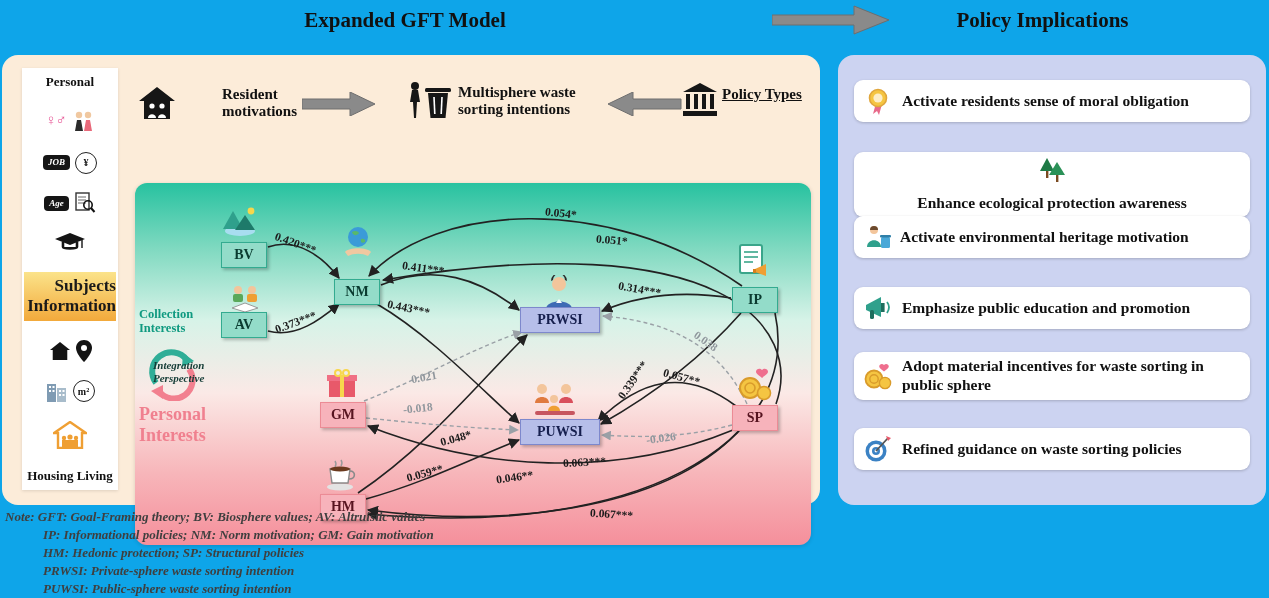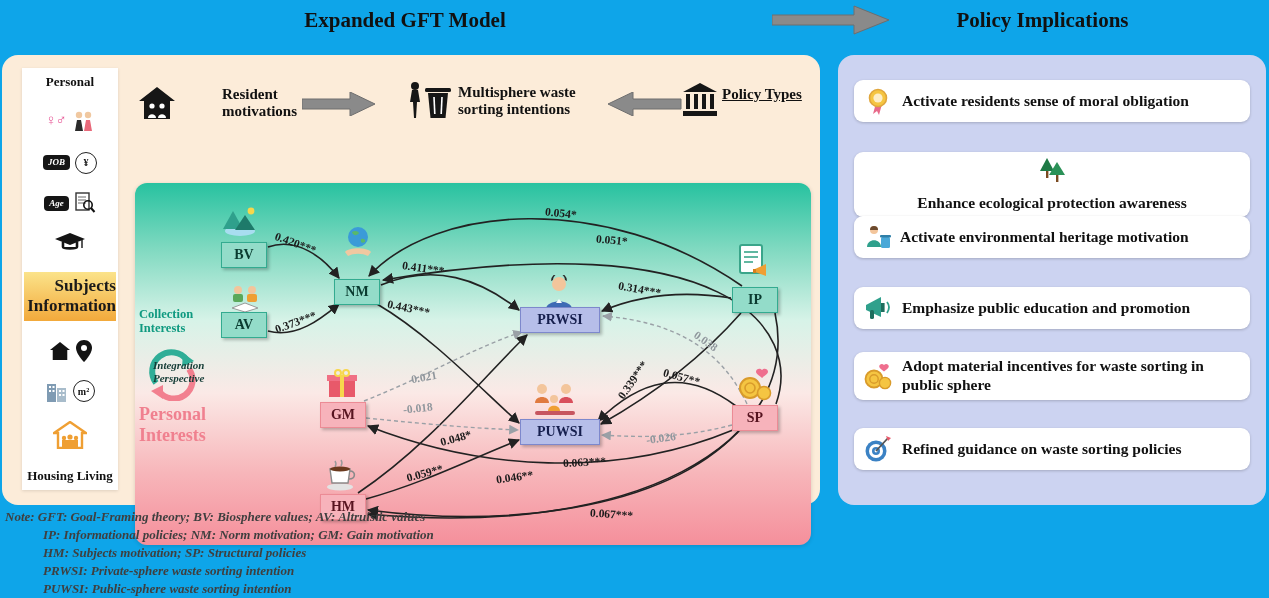--- a/index.html
+++ b/index.html
@@ -392,18 +392,18 @@
       <circle cx="12" cy="16" r="1.4" fill="#fff"></circle>
       <line x1="12" y1="16" x2="24" y2="3" stroke="#555" stroke-width="1.8"></line>
       <polygon points="22,1 27,3 24,6" fill="#e8596a"></polygon>
     </svg>
     <span>Refined guidance on waste sorting policies</span>
   </div>
 
   <div class="notes">
     <div class="note-line">Note: GFT: Goal-Framing theory;  BV: Biosphere values;   AV: Altruistic values</div>
     <div class="note-line indent">IP: Informational policies;  NM: Norm motivation;  GM: Gain motivation</div>
-    <div class="note-line indent">HM: Subjects motivation;  SP: Structural policies</div>
+    <div class="note-line indent">HM: Hedonic protection;  SP: Structural policies</div>
     <div class="note-line indent">PRWSI: Private-sphere waste sorting intention</div>
     <div class="note-line indent">PUWSI: Public-sphere waste sorting intention</div>
   </div>
 
 </div>
 
 </body></html>

